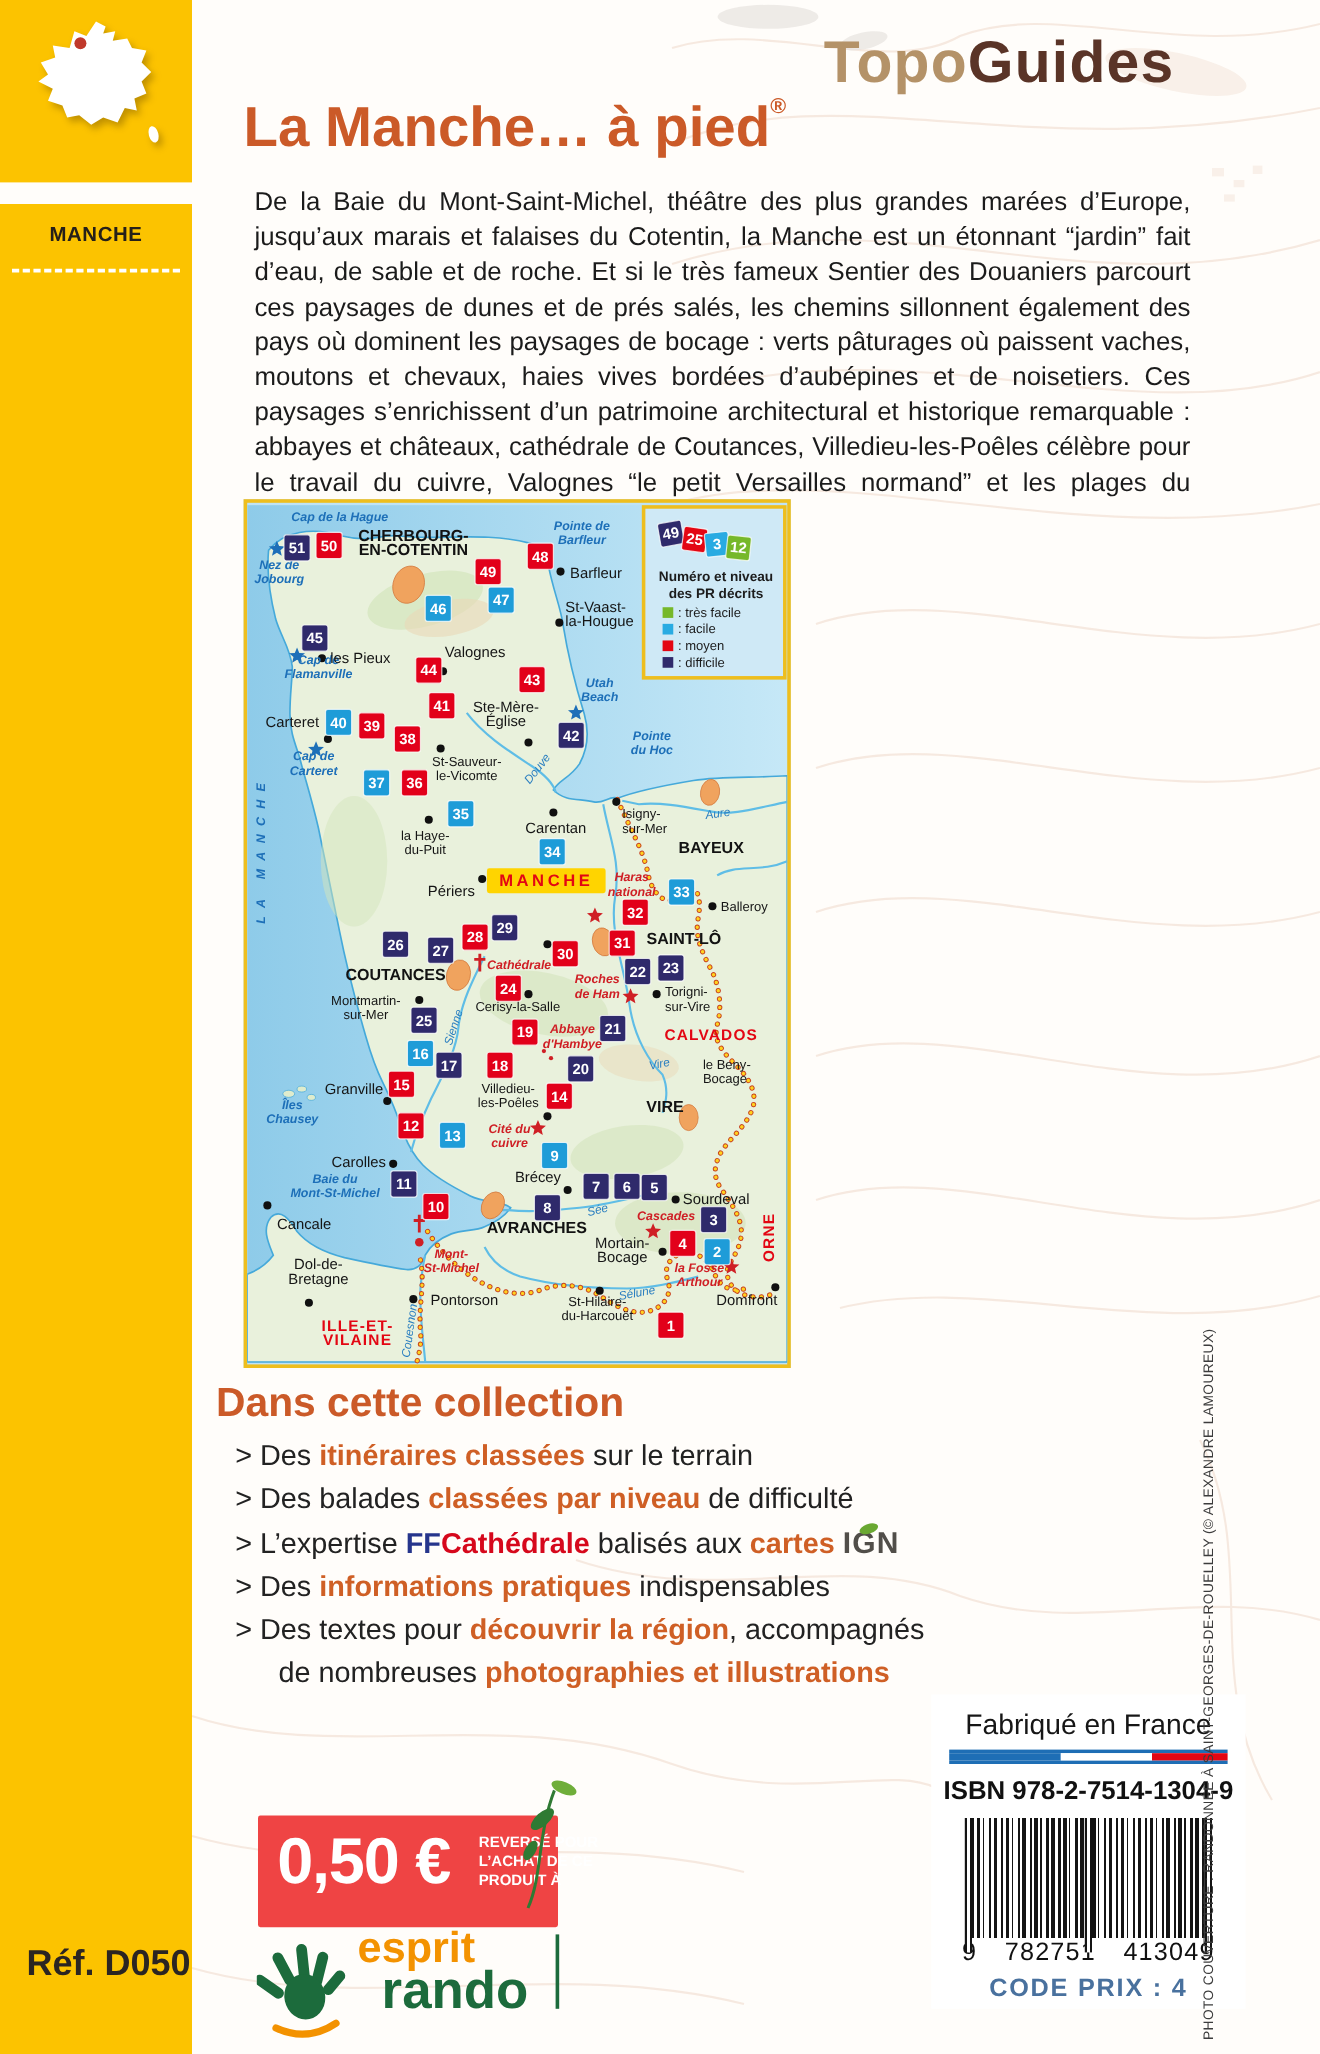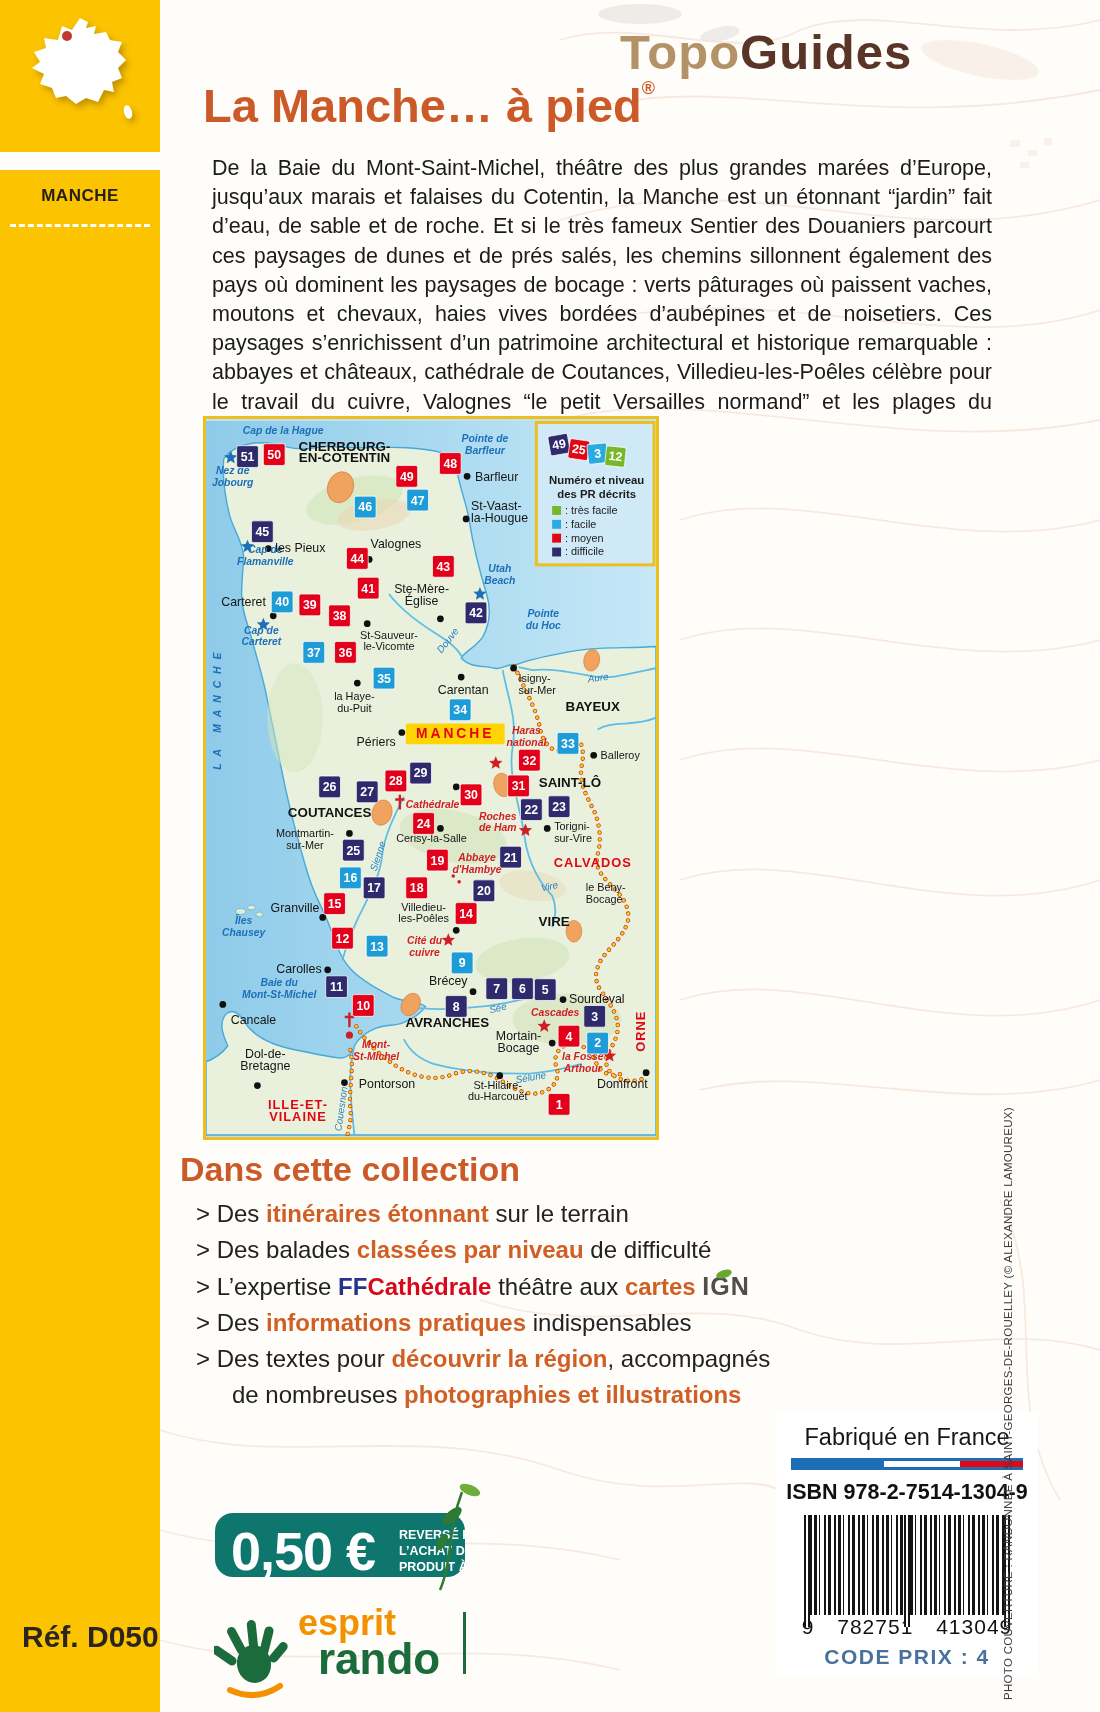--- a/index.html
+++ b/index.html
@@ -10,21 +10,21 @@
   .bg{position:absolute;left:0;top:0;width:1100px;height:1712px;opacity:.6}
   
   .sidebar{position:absolute;left:0;top:0;width:160px;height:1712px;background:#fcc300}
   .france-box{position:absolute;left:0;top:0;width:160px;height:152px}
   .white-gap{position:absolute;left:0;top:152px;width:160px;height:18px;background:#fffdfa}
   .region{position:absolute;left:0;top:186px;width:160px;text-align:center;font-weight:bold;
           font-size:17px;color:#262019;letter-spacing:.5px}
   .dash{position:absolute;left:10px;top:224px;width:140px;border-top:3px dashed #fff}
   .ref{position:absolute;left:22px;top:1620px;font-size:30px;font-weight:bold;color:#2b2522}
   
-  .brand{position:absolute;left:620px;top:24px;width:425px;text-align:left;font-size:49px;
+  .brand{position:absolute;left:620px;top:24px;width:425px;text-align:center;font-size:49px;
          font-weight:bold;letter-spacing:1px;white-space:nowrap}
   .brand .t1{color:#b49268}.brand .t2{color:#5a3427}
   
   .title{position:absolute;left:203px;top:78px;margin:0;font-size:47px;font-weight:bold;color:#cb5a28;white-space:nowrap}
   .title sup{font-size:18px;vertical-align:28px}
   .intro{position:absolute;left:196px;top:138px;width:780px;margin:16px;font-size:21.5px;
          line-height:29.2px;color:#1b1b1b;text-align:justify}
   
   .map-wrap{position:absolute;left:203px;top:416px;width:456px;height:724px;border:3px solid #eebe1e;background:#bfe3f5}
   .map-wrap svg{display:block}
@@ -56,21 +56,21 @@
   .isbn{margin-top:10px;font-size:21.5px;font-weight:bold;color:#111}
   .bc-wrap{position:relative;margin:10px 20px 0;height:112px}
   .bc-wrap .bars{position:absolute;left:14px;right:14px;top:0;height:100px;
     background:repeating-linear-gradient(90deg,#141414 0 2px,#fff 2px 4px,#141414 4px 7px,#fff 7px 9px,#141414 9px 10px,#fff 10px 14px,#141414 14px 16px,#fff 16px 18px,#141414 18px 21px,#fff 21px 24px)}
   .bc-wrap .gd{position:absolute;top:0;width:6px;height:112px;
     background:repeating-linear-gradient(90deg,#141414 0 2px,#fff 2px 4px,#141414 4px 6px)}
   .g1{left:8px}.g2{left:50%;margin-left:-3px}.g3{right:8px}
   .bdigits{margin-top:-12px;font-size:21px;color:#111;word-spacing:16px;letter-spacing:1px}
   .cprix{margin-top:6px;font-size:21px;font-weight:bold;color:#49719e;letter-spacing:1.5px}
   
-  .badge{position:absolute;left:215px;top:1513px;width:250px;height:64px;background:#0f766e;border-radius:18px}
+  .badge{position:absolute;left:215px;top:1513px;width:250px;height:93px;background:#ef4444;border-radius:2px}
   .amount{position:absolute;left:16px;top:7px;font-size:54px;font-weight:bold;color:#fff;letter-spacing:-1px}
   .note{position:absolute;left:184px;top:14px;font-size:12.5px;line-height:16px;font-weight:bold;color:#fff;white-space:nowrap}
   .sprig{position:absolute;left:428px;top:1468px}
   
   .esprit-wrap{position:absolute;left:214px;top:1598px;width:460px;height:110px}
   .esprit{position:absolute;left:84px;top:4px;font-size:36px;font-weight:bold;color:#f39200}
   .rando{position:absolute;left:104px;top:36px;font-size:44px;font-weight:bold;color:#1c6b3c}
   .divider{position:absolute;left:249px;top:14px;width:3px;height:62px;background:#1c6b3c}
   .fund{position:absolute;left:263px;top:13px;font-size:14.5px;line-height:21px;font-weight:bold;color:#1c6b3c;letter-spacing:.4px;white-space:nowrap}
   
@@ -564,23 +564,23 @@
         <rect x="350" y="114" width="9" height="9" fill="#e30613"></rect>
         <text class="leg" x="363" y="122">: moyen</text>
         <rect x="350" y="128" width="9" height="9" fill="#2f2a6b"></rect>
         <text class="leg" x="363" y="136">: difficile</text>
       </g>
     </svg>
   </div>
 
   <h2 class="coll-title">Dans cette collection</h2>
   <div class="bullets" id="bullets">
-      <div><span>&gt; Des </span><span class="o">itinéraires étonnant</span><span> sur le terrain</span></div>
+      <div><span>&gt; Des </span><span class="o">itinéraires classées</span><span> sur le terrain</span></div>
       <div><span>&gt; Des balades </span><span class="o">classées par niveau</span><span> de difficulté</span></div>
-      <div><span>&gt; L’expertise </span><span class="b">FF</span><span class="r">Cathédrale</span><span> théâtre aux </span><span class="o">cartes</span><span> </span><span class="ign">IGN<svg width="18" height="12" viewBox="0 0 18 12">
+      <div><span>&gt; L’expertise </span><span class="b">FF</span><span class="r">Cathédrale</span><span> balisés aux </span><span class="o">cartes</span><span> </span><span class="ign">IGN<svg width="18" height="12" viewBox="0 0 18 12">
             <ellipse cx="9" cy="6" rx="8" ry="4" fill="#6aa832" transform="rotate(-18 9 6)"></ellipse>
           </svg></span></div>
       <div><span>&gt; Des </span><span class="o">informations pratiques</span><span> indispensables</span></div>
       <div><span>&gt; Des textes pour </span><span class="o">découvrir la région</span><span>, accompagnés</span></div>
       <div class="cont"><span>de nombreuses </span><span class="o">photographies et illustrations</span></div>
     </div>
 
   <div class="made-box">
     <div class="fab">Fabriqué en France</div>
     <div class="flag">

